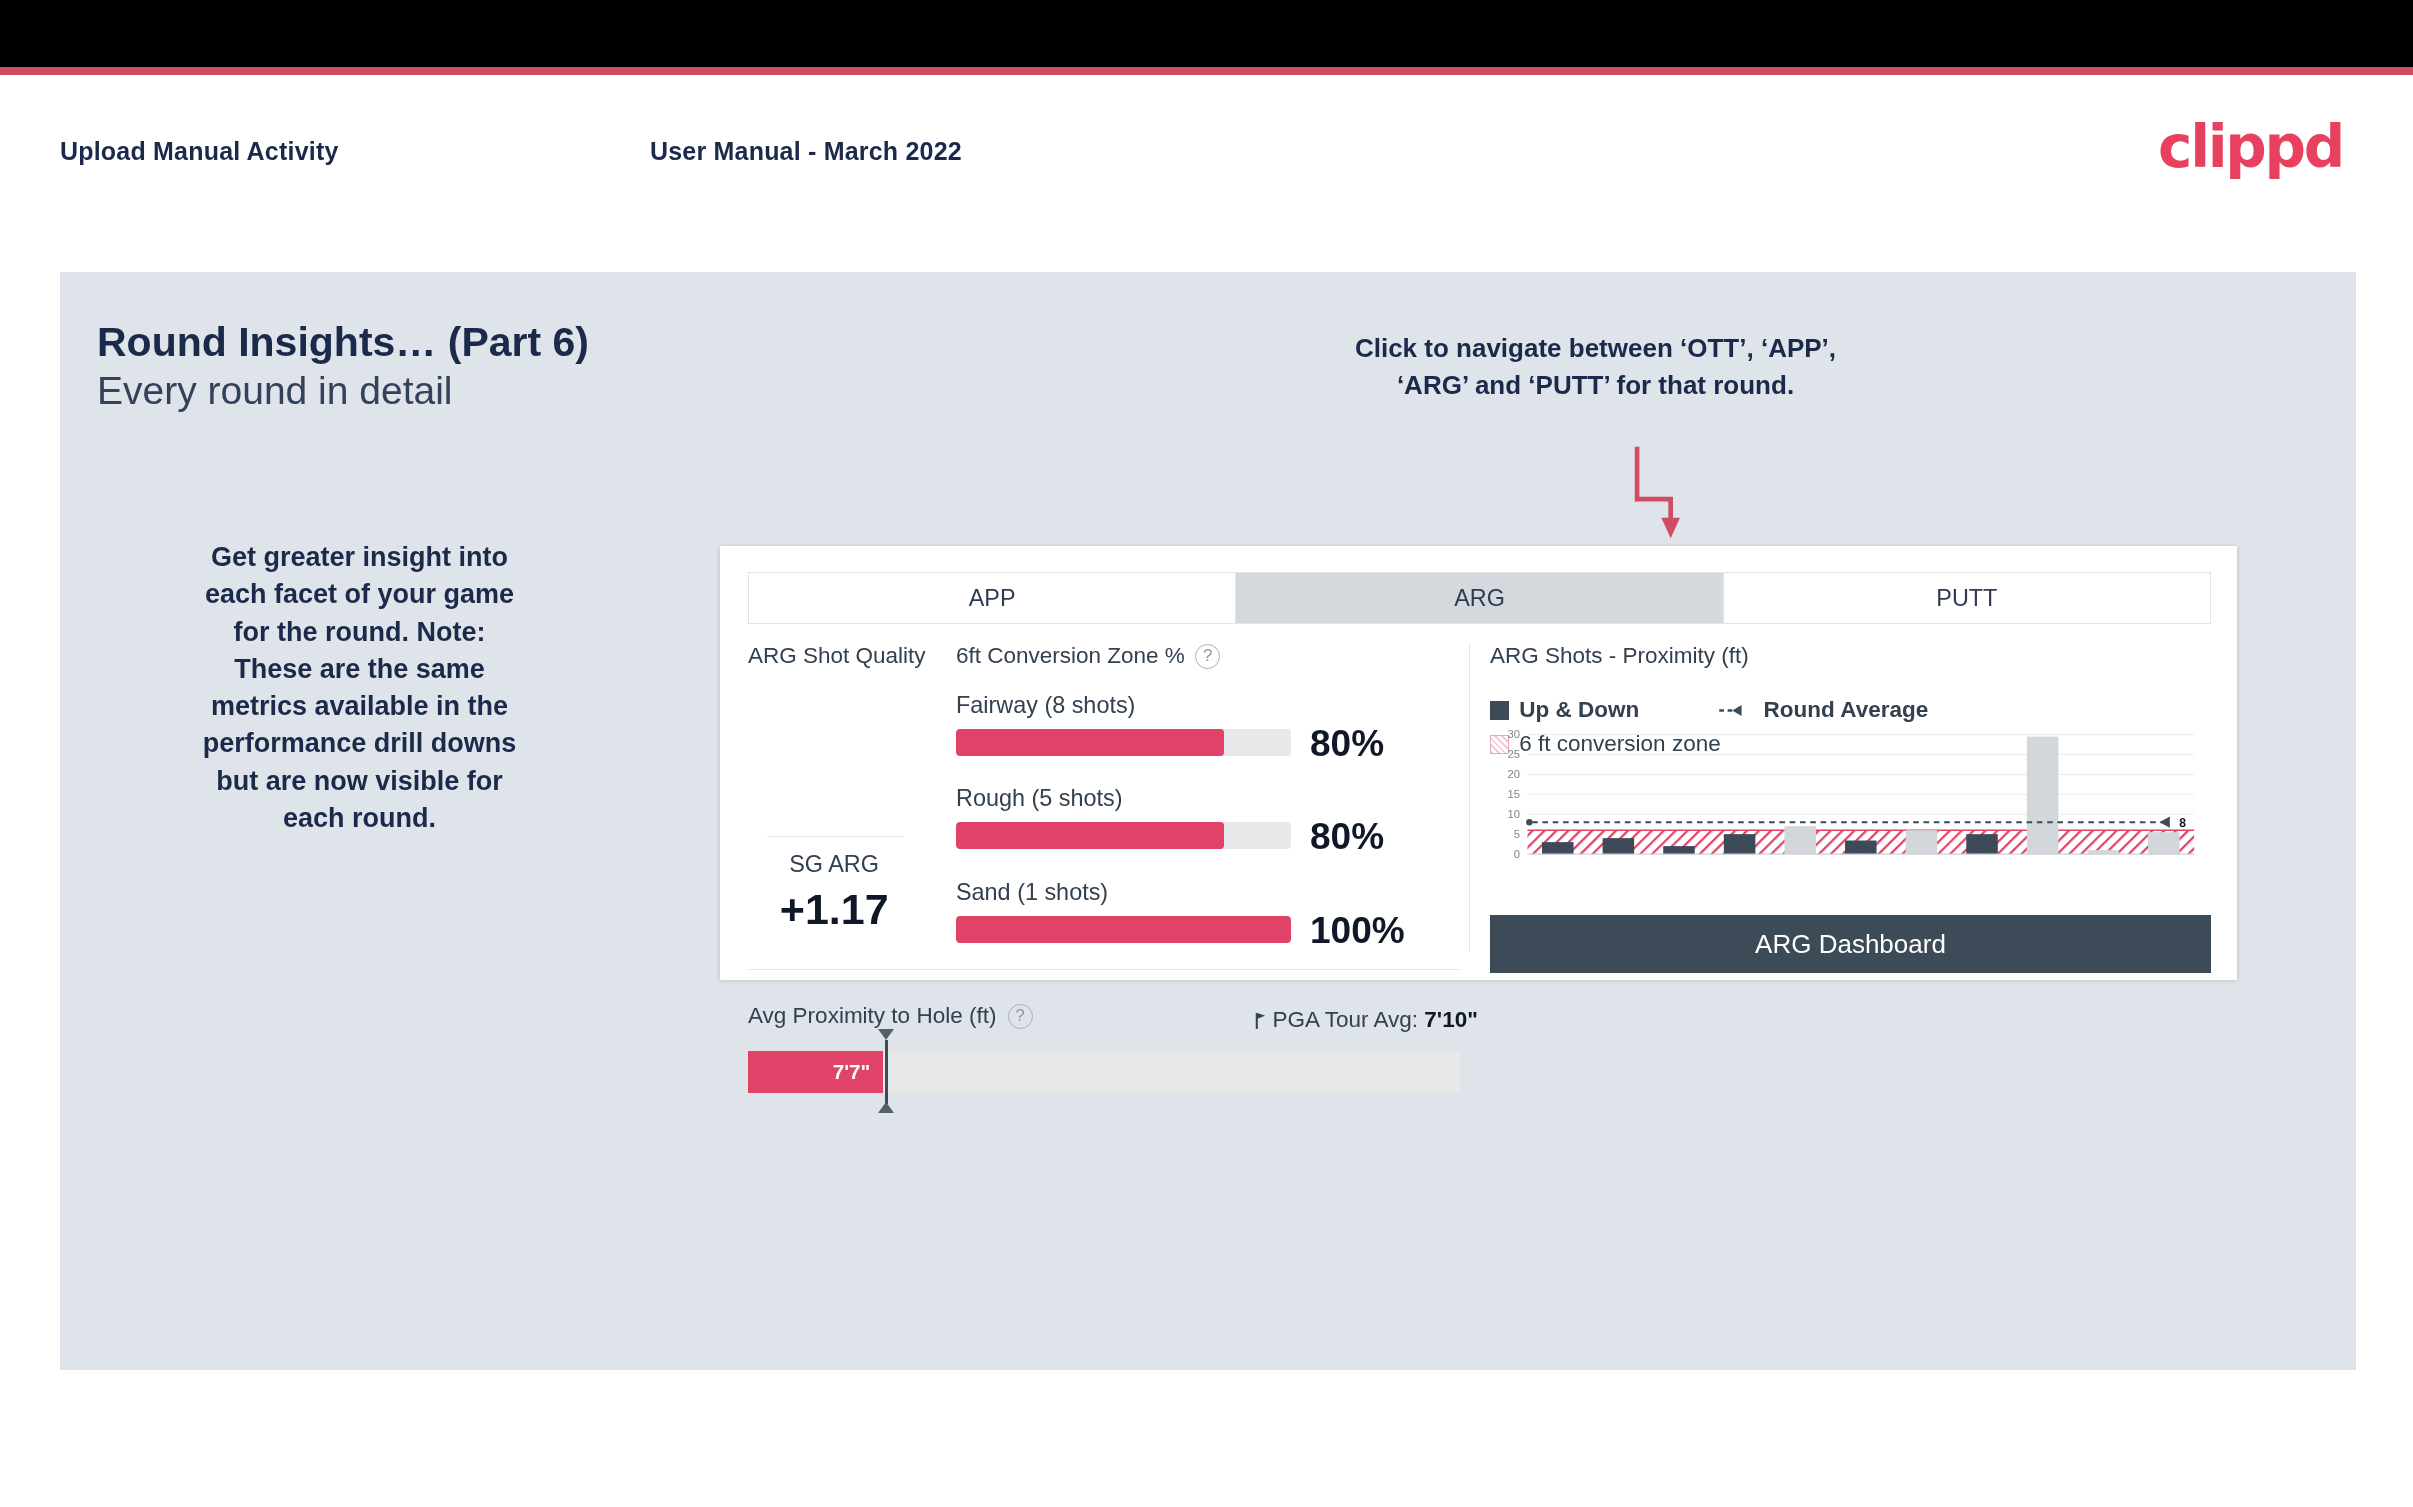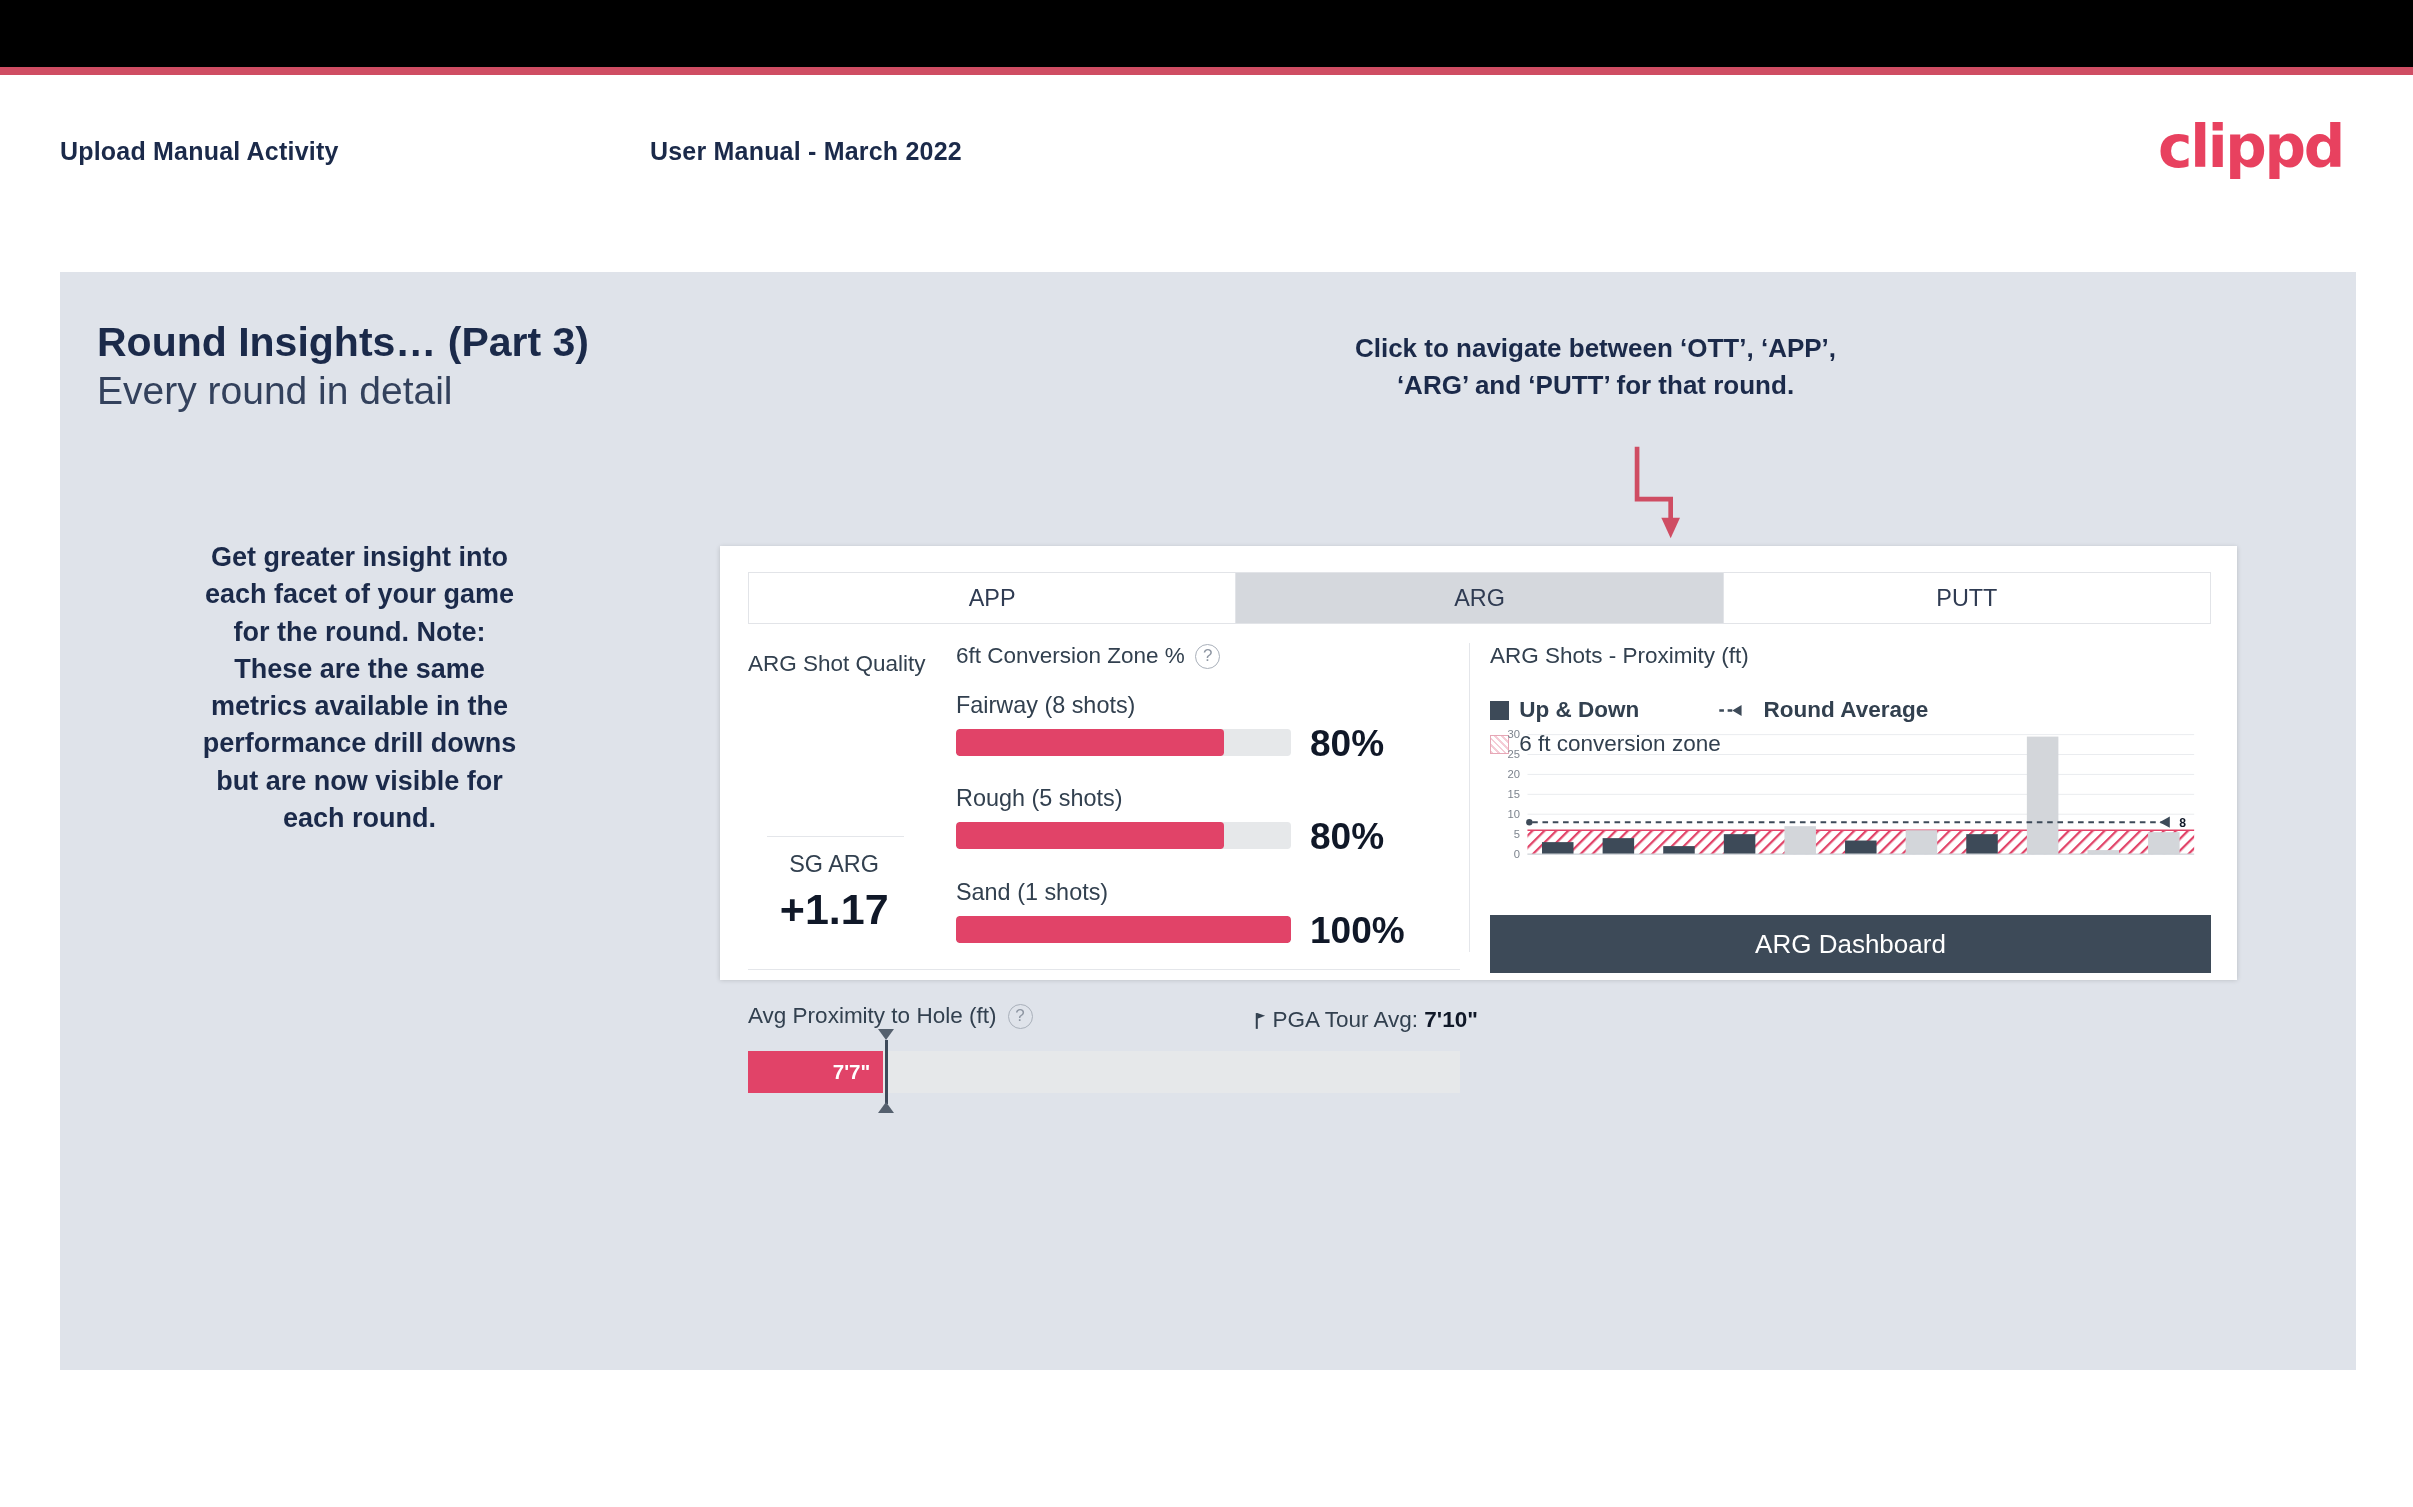--- a/index.html
+++ b/index.html
@@ -121,21 +121,21 @@
 
   <div class="header">
     <div class="hdr-left">Upload Manual Activity</div>
     <div class="hdr-mid">User Manual - March 2022</div>
     <div class="hdr-logo">clippd</div>
     <div class="hdr-divider"></div>
   </div>
 
   <div class="slide">
 
-    <div class="slide-title">Round Insights… (Part 3)</div>
+    <div class="slide-title">Round Insights… (Part 6)</div>
     <div class="slide-sub">Every round in detail</div>
 
     <div class="callout">
       <div>Click to navigate between ‘OTT’, ‘APP’,</div>
       <div>‘ARG’ and ‘PUTT’ for that round.</div>
     </div>
 
     <svg class="arrow-svg" width="66" height="98" viewBox="0 0 70 105">
       <path d="M4,2 L4,58 L40,58 L40,80" fill="none" stroke="#cf4d63" stroke-width="5"></path>
       <path d="M40,100 L30,78 L50,78 Z" fill="#cf4d63"></path>
@@ -150,21 +150,21 @@
       <div class="tabs">
         <div class="tab">APP</div>
         <div class="tab active">ARG</div>
         <div class="tab">PUTT</div>
       </div>
 
       <div class="vdivider"></div>
 
       <div class="panel-left">
 
-        <div class="sec-label" style="position:absolute;left:0;top:8px;">ARG Shot Quality</div>
+        <div class="sec-label" style="position:absolute;left:0;top:0;">ARG Shot Quality</div>
 
         <div class="sg-div"></div>
         <div class="sg-lab">SG ARG</div>
         <div class="sg-val">+1.17</div>
 
         <div class="cz-head">
           <span class="sec-label">6ft Conversion Zone %</span>
           <span class="qmark">?</span>
         </div>
 

